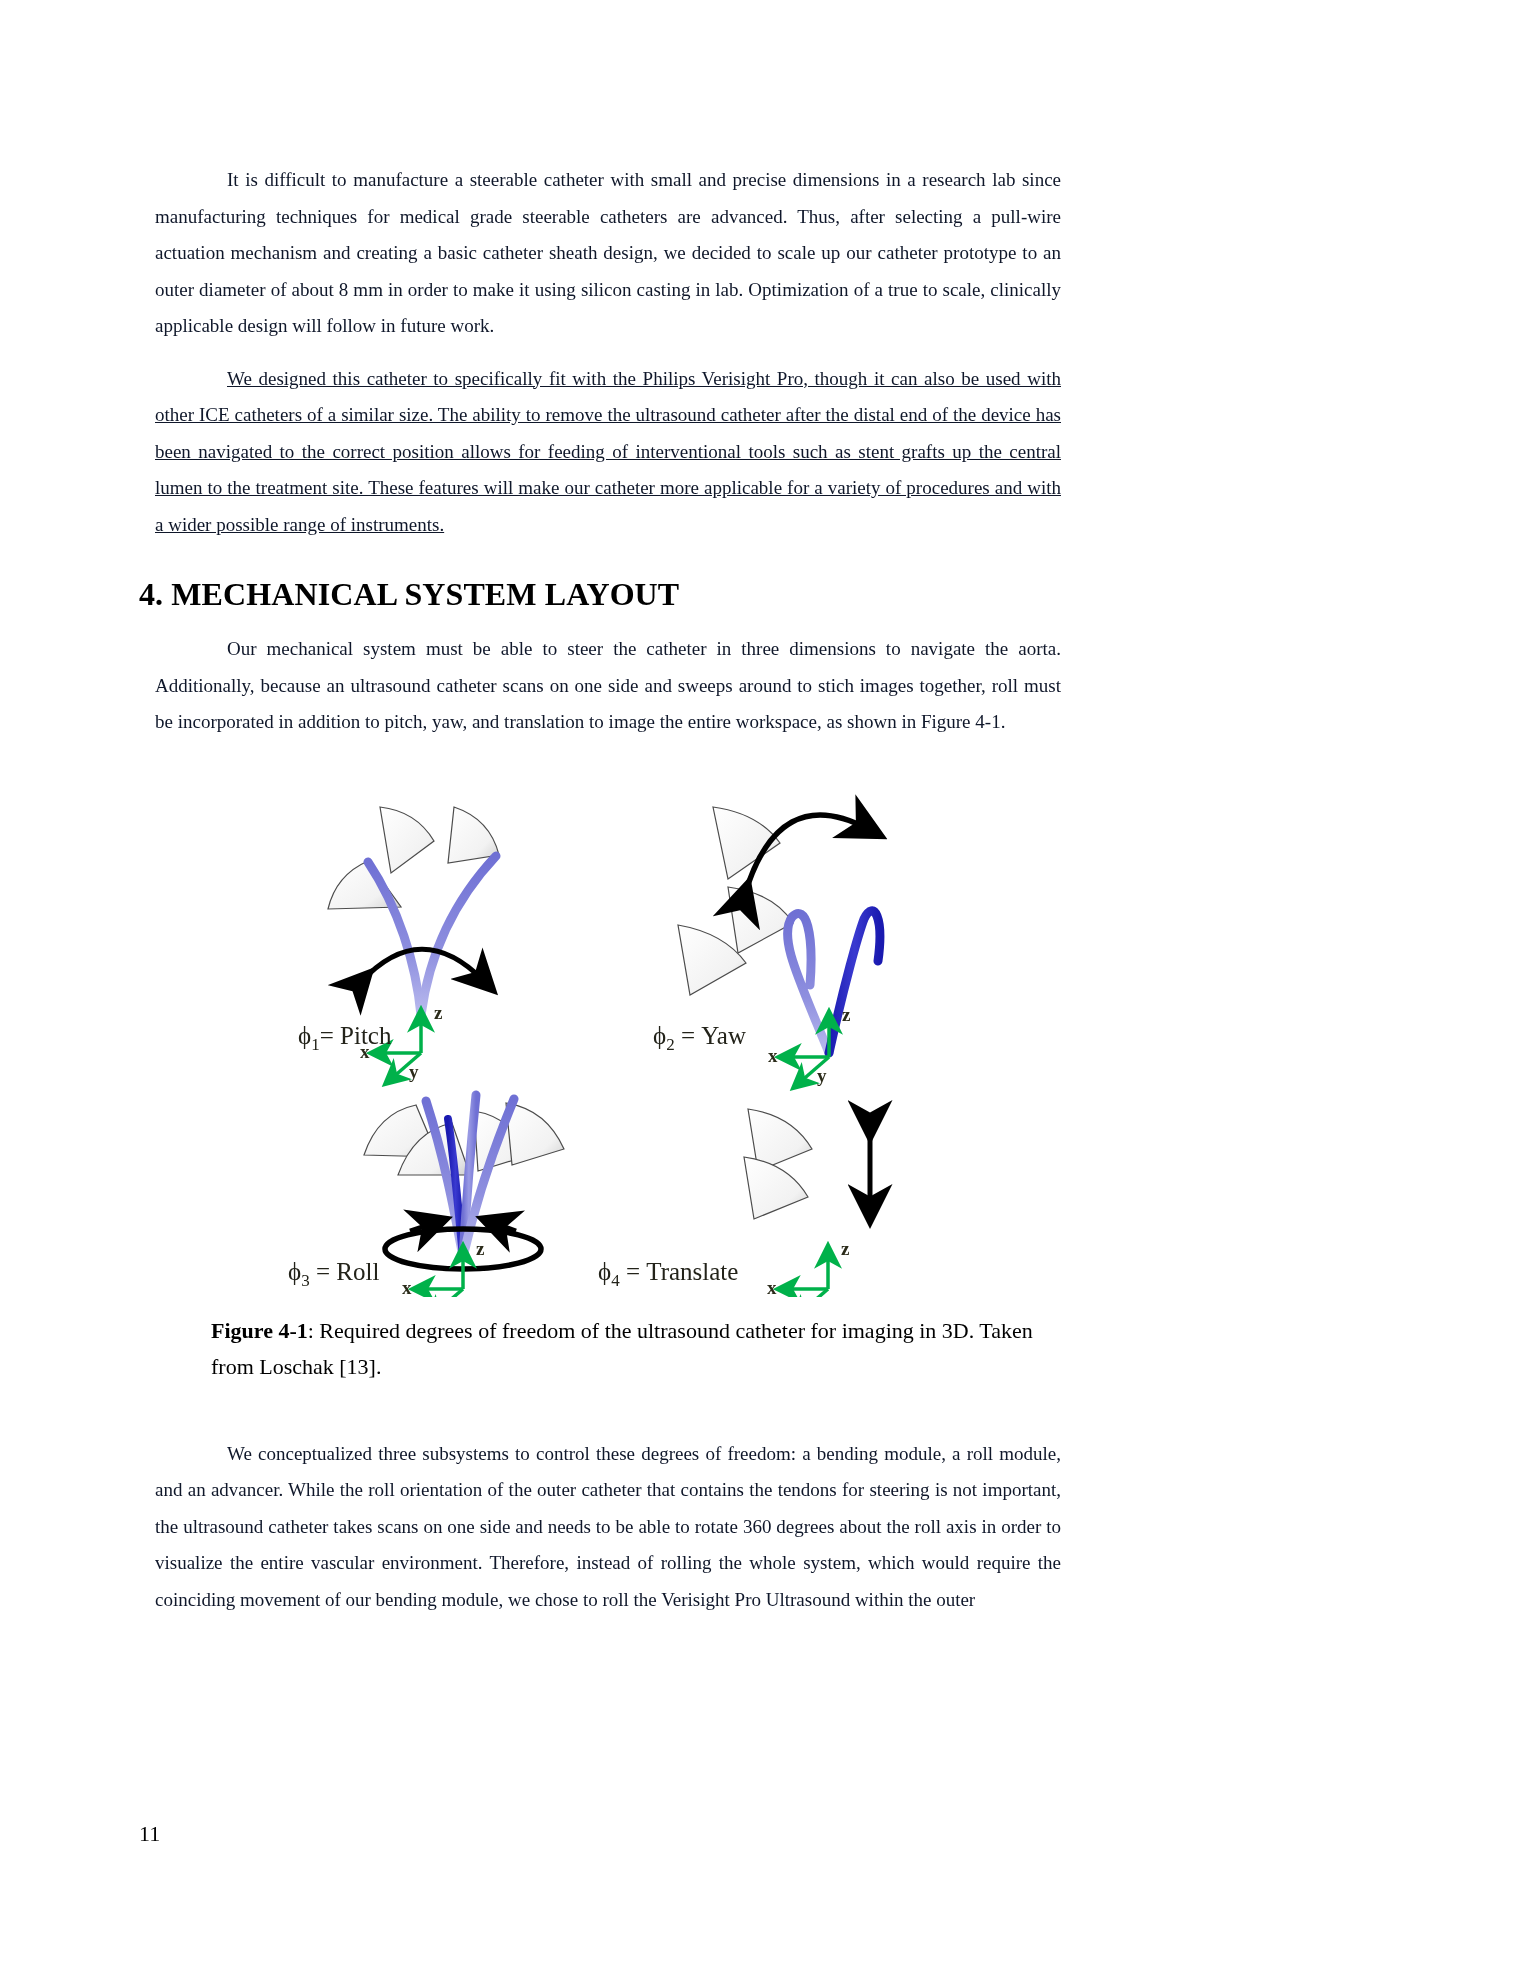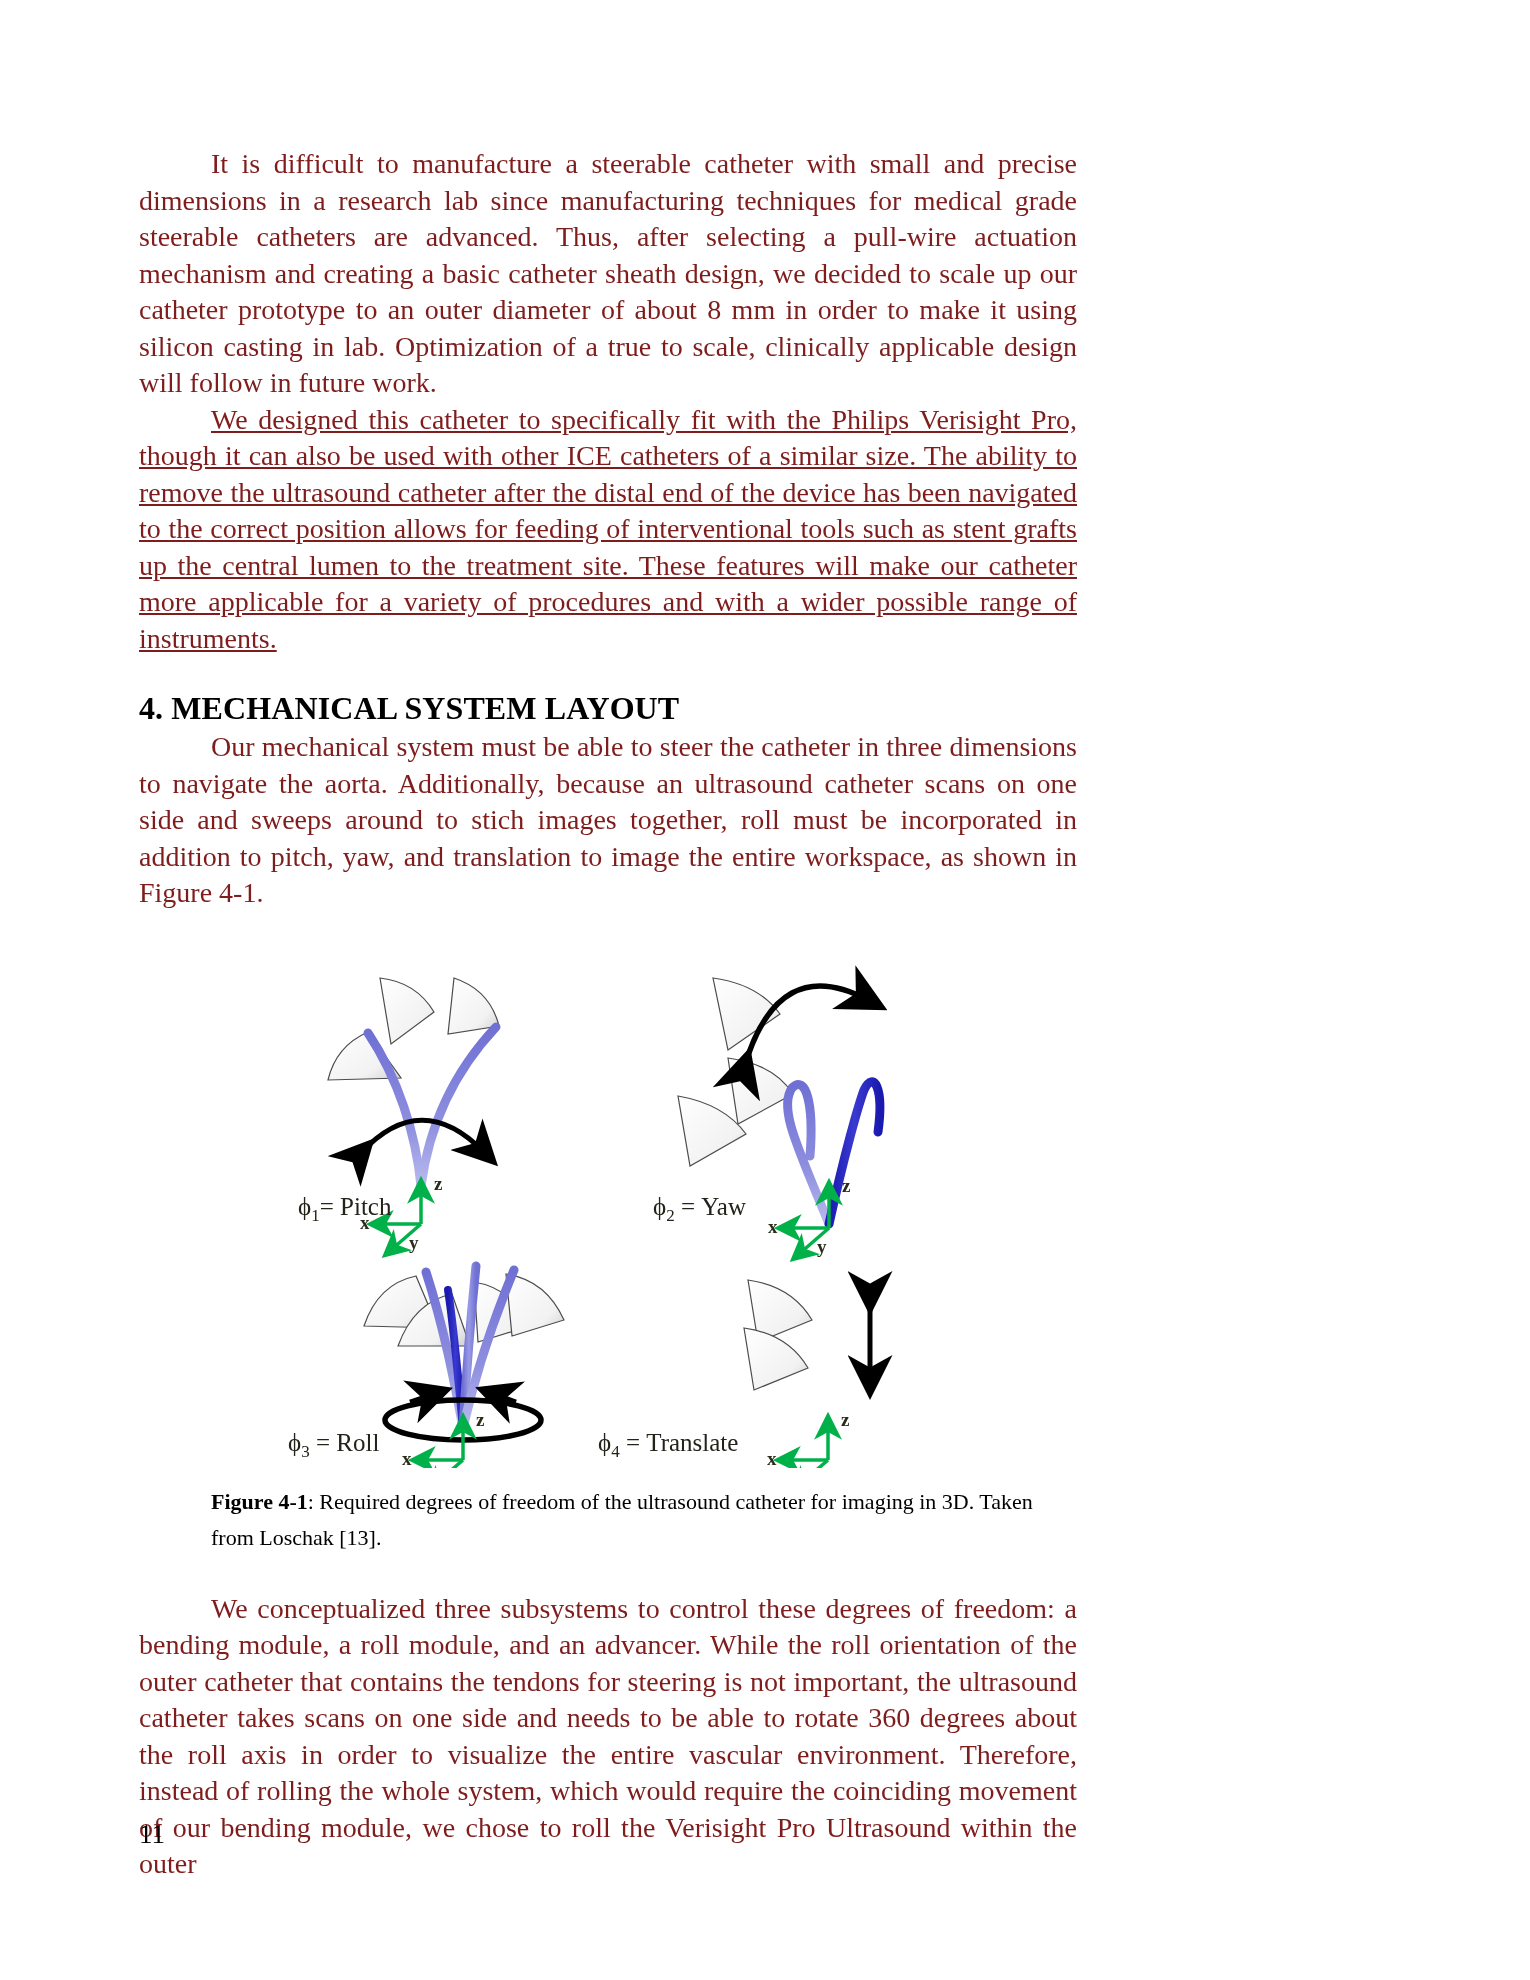--- a/index.html
+++ b/index.html
@@ -16,27 +16,27 @@
     color: #000000;
     overflow: hidden;
   }
   .content {
     position: absolute;
     left: 139px;
     top: 146px;
     width: 938px;
   }
   p.body-text {
-    margin: 0;
-    font-size: 28px;
+    margin: 16px;
+    font-size: 19px;
     line-height: 36.5px;
     text-align: justify;
     text-justify: inter-word;
     text-indent: 72px;
-    color: #7f1d1d;
+    color: #0f172a;
     hyphens: none;
   }
   p.body-text.cont {
     text-indent: 72px;
     text-decoration: underline;
   }
   h2.section-heading {
     margin: 30px 0 0 0;
     font-size: 32px;
     line-height: 42px;
@@ -65,21 +65,21 @@
   .figure-caption .cap-label {
     font-weight: bold;
   }
   .gap-after-caption {
     height: 34px;
   }
   .page-number {
     position: absolute;
     left: 139px;
     top: 1818px;
-    font-size: 27px;
+    font-size: 22px;
     line-height: 32px;
   }
   .axis-label {
     font-family: "Liberation Serif", "DejaVu Serif", serif;
     font-size: 19px;
     font-weight: bold;
     fill: #2b2b1a;
   }
   .dof-label {
     font-family: "Liberation Serif", "DejaVu Serif", serif;

